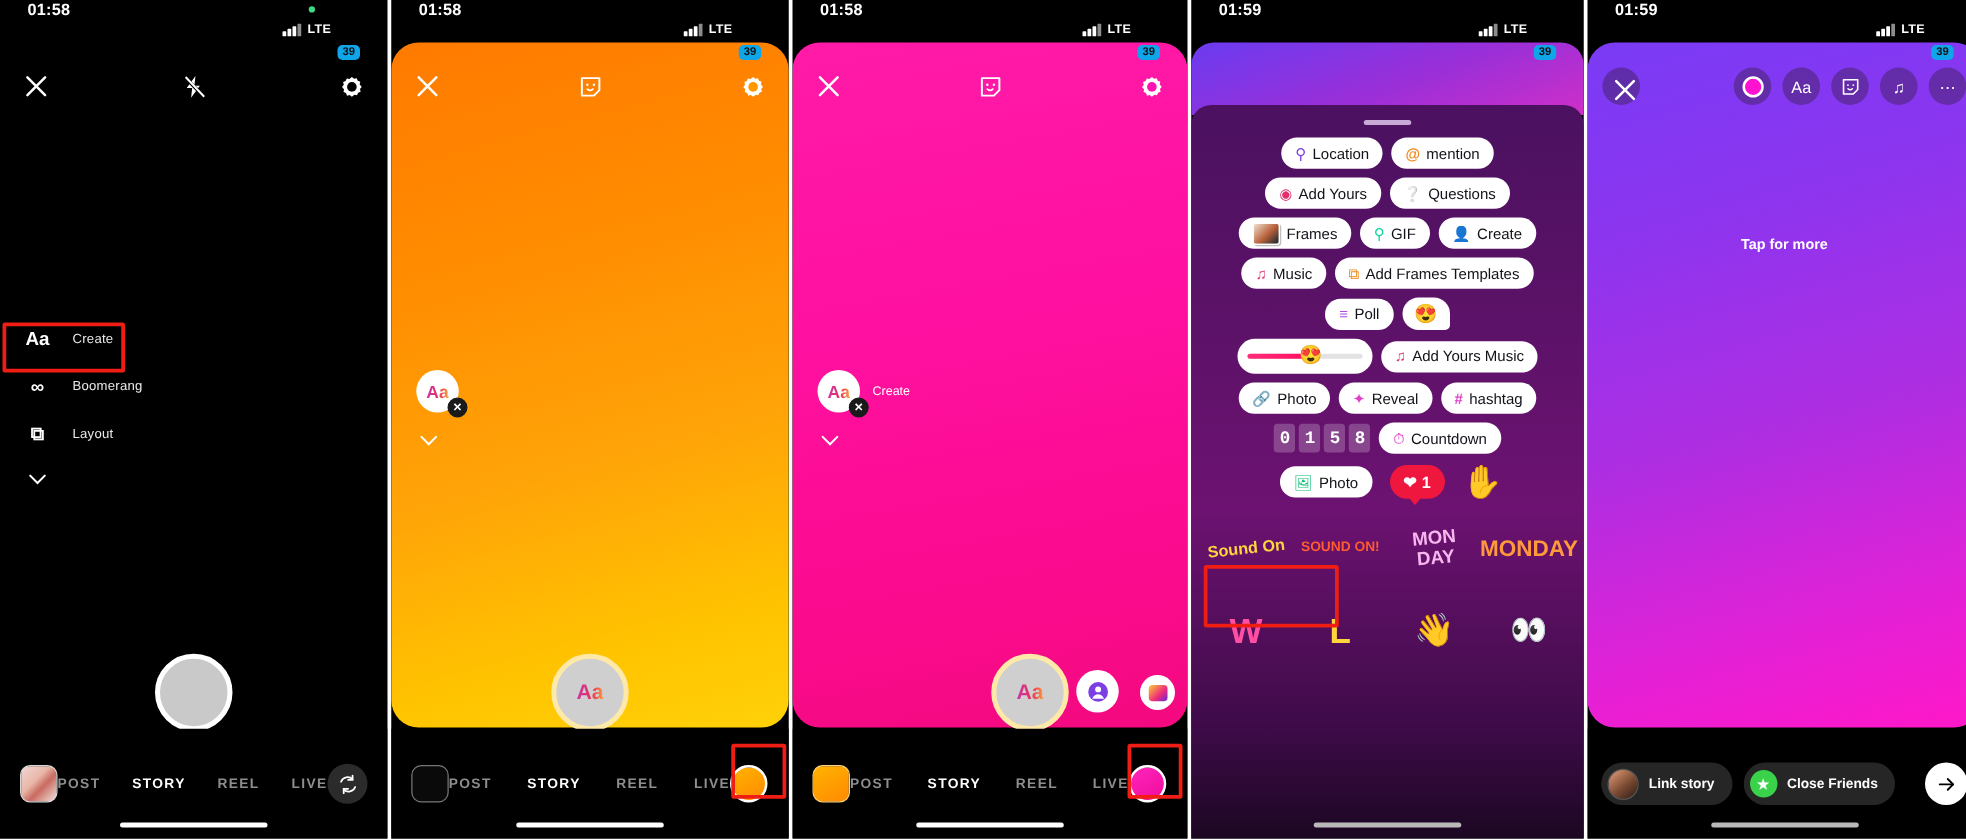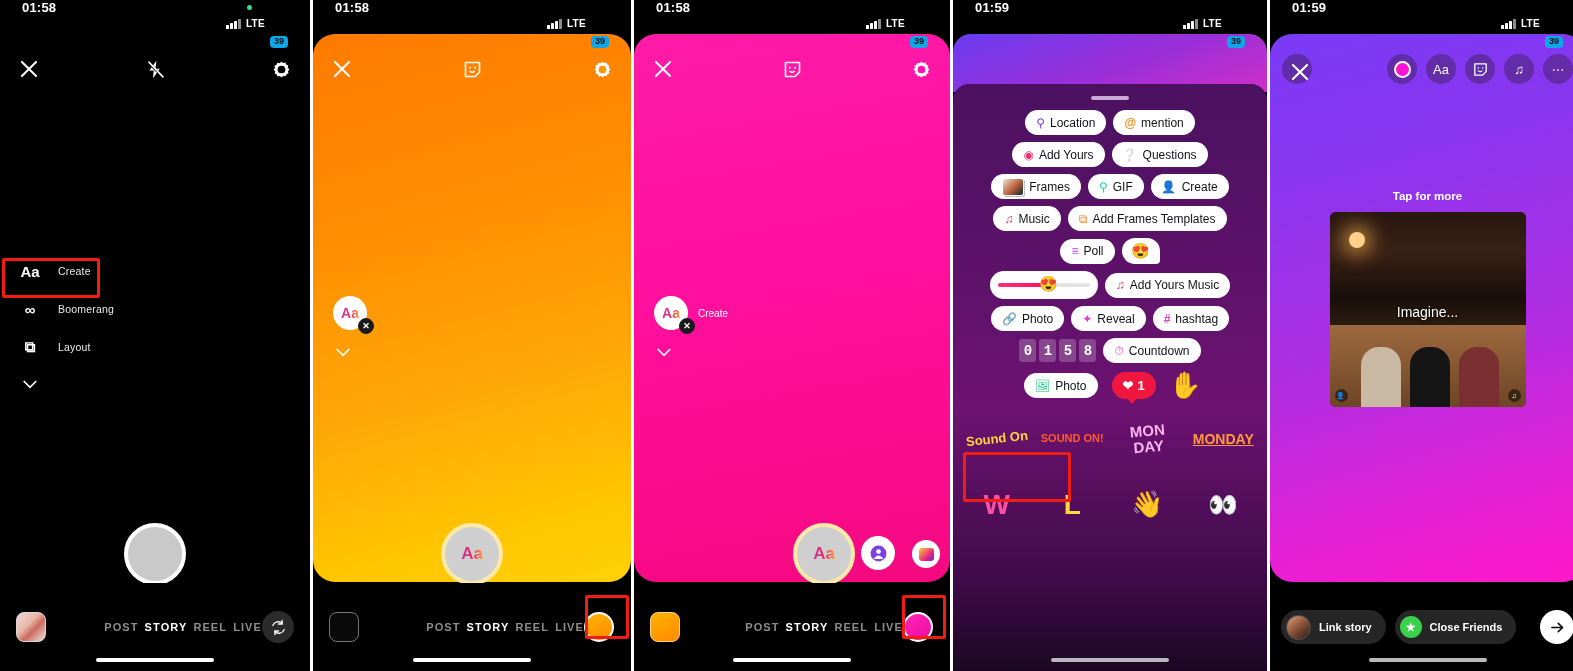--- a/index.html
+++ b/index.html
@@ -97,21 +97,21 @@
     position:absolute; left:0; right:0; bottom:0; height:88px; background:#000;
     display:flex; align-items:center; z-index:30;
   }
   .gallery-thumb {
     width:30px;height:30px;border-radius:8px; margin-left:16px;
     border:1.5px solid #d8d8d8; overflow:hidden;
     background:linear-gradient(135deg,#f2d4d4 0%,#e8b8a8 40%,#c96a60 60%,#f0e4dc 100%);
   }
   .swatch-thumb { width:30px;height:30px;border-radius:8px;margin-left:16px;border:1.5px solid #ffd27a;}
   .modes-tabs {
-    flex:1; display:flex; align-items:center; justify-content:flex-end; gap:6px;
+    flex:1; display:flex; align-items:center; justify-content:space-between; gap:6px;
   }
   .mtab { font-size:11px; letter-spacing:1.1px; color:#8e8e8e; font-weight:bold;}
   .mtab.active { color:#fff; }
   .flipbtn {
     width:32px;height:32px;border-radius:50%;background:#2b2b2b;
     margin-right:16px; display:flex;align-items:center;justify-content:center;
   }
   .colorbtn { width:30px;height:30px;border-radius:50%; margin-right:17px; border:2px solid #fff;}
   .home-indicator {
     position:absolute; bottom:9px; left:50%; transform:translateX(-50%);
@@ -613,21 +613,21 @@
           <span>❤</span>
           <span>1</span>
         </div>
         <div style="font-size:26px;">✋</div>
       </div>
 
       <div class="sticker-grid">
         <div class="sticker-cell" style="color:#ffd53d;transform:rotate(-6deg);font-size:13px;">Sound On</div>
         <div class="sticker-cell" style="color:#ff5b2e;font-size:11px;">SOUND ON!</div>
         <div class="sticker-cell" style="color:#f7b7ee;font-size:15px;transform:rotate(-5deg);">MON DAY</div>
-        <div class="sticker-cell" style="color:#ff9a3c;font-size:14px;text-decoration:underline;">MONDAY</div>
+        <div class="sticker-cell" style="color:#ff9a3c;font-size:18px;">MONDAY</div>
       </div>
       <div class="sticker-grid">
         <div class="sticker-cell" style="color:#ff4fa3;font-size:28px;">W</div>
         <div class="sticker-cell" style="color:#ffd53d;font-size:28px;">L</div>
         <div class="sticker-cell" style="font-size:26px;">👋</div>
         <div class="sticker-cell" style="font-size:24px;">👀</div>
       </div>
     </div>
     <div class="redbox rb4"></div>
     <div class="home-indicator grey"></div>
@@ -674,33 +674,20 @@
       <div class="tool-circle">
           <span>♫</span>
         </div>
       <div class="tool-circle">
           <span>⋯</span>
         </div>
     </div>
 
     <div class="tap-more">Tap for more</div>
 
-    <div class="photo-card">
-      <div class="photo-top">
-        <div class="photo-beam"></div>
-      </div>
-      <div class="photo-bottom">
-        <div class="silhouette s1"></div>
-        <div class="silhouette s2"></div>
-        <div class="silhouette s3"></div>
-      </div>
-      <div class="photo-caption">Imagine...</div>
-      <div class="photo-badge" style="left:5px;">👤</div>
-      <div class="photo-badge" style="right:5px;">♫</div>
-    </div>
 
     <div class="p5-bottom">
       <div class="pill">
         <span class="pill-av"></span>
         <span>Link story</span>
       </div>
       <div class="pill">
         <span class="cf-star">★</span>
         <span>Close Friends</span>
       </div>

